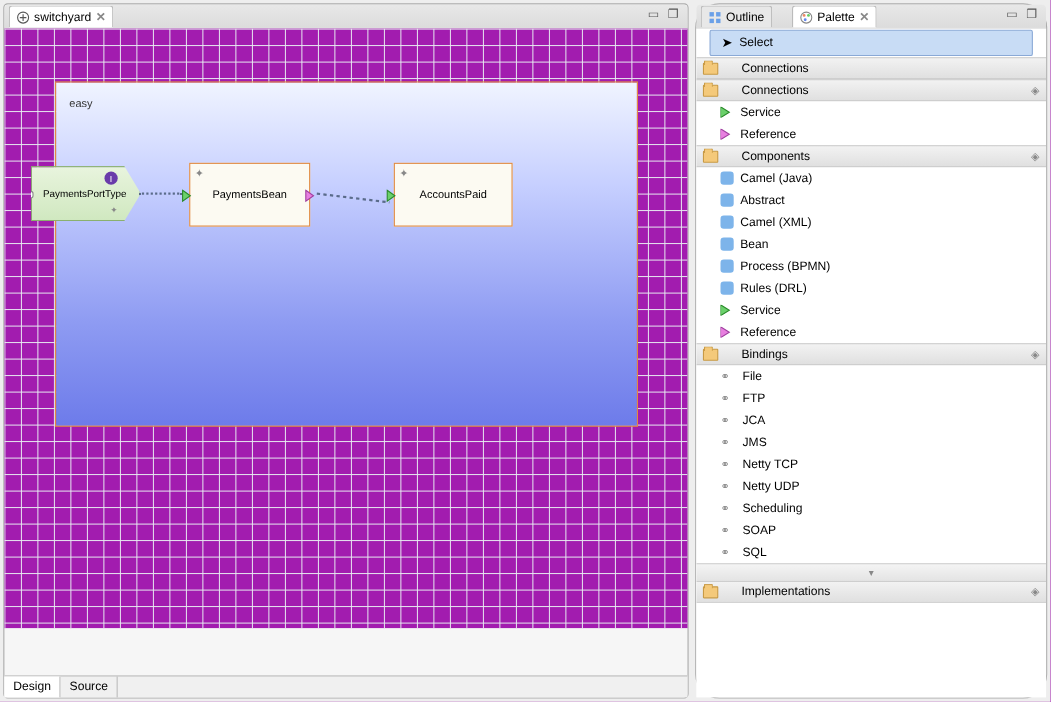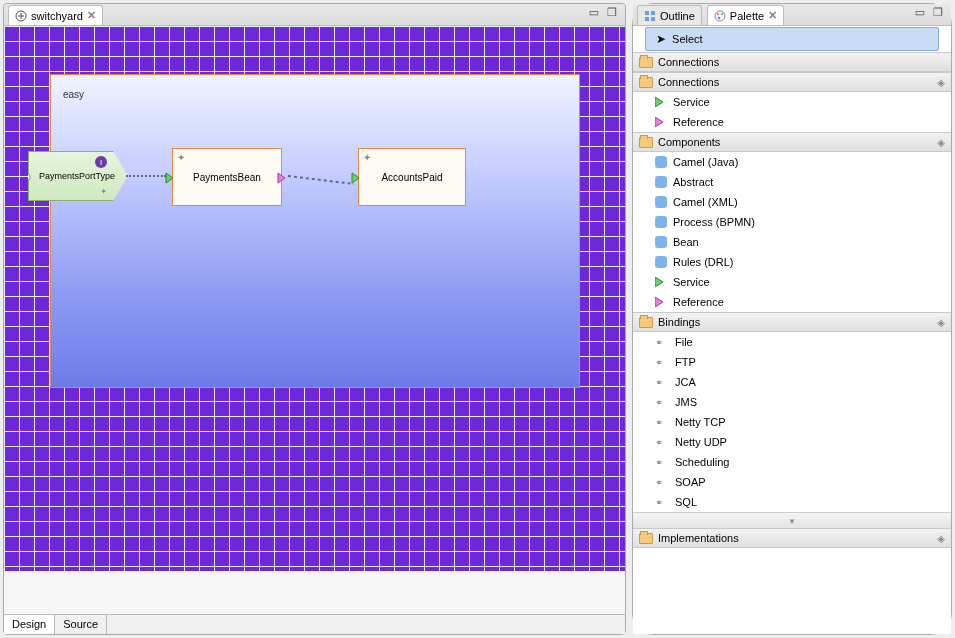--- a/index.html
+++ b/index.html
@@ -3,27 +3,27 @@
 <meta charset="utf-8">
 <style>
 * { box-sizing: border-box; margin: 0; padding: 0; font-family: "Lucida Grande", Arial, sans-serif; font-size: 11px; }
 body { width: 955px; height: 638px; background: #eee; display: flex; overflow: hidden; }
 
 .pane { border: 1px solid #aaa; border-radius: 4px; margin: 3px; background: #f6f6f6; position: relative; display: flex; flex-direction: column; }
 .pane.left { flex: 1; }
 .pane.right { width: 320px; border-radius: 22px; }
 
 .tab-bar { height: 22px; display: flex; align-items: flex-end; background: linear-gradient(#e8e8e8, #dcdcdc); border-bottom: 1px solid #bbb; border-radius: 4px 4px 0 0; padding-left: 4px; position: relative; }
-.tab { height: 20px; display: flex; align-items: center; padding: 0 6px; border: 1px solid #bbb; border-bottom: none; background: #fff; border-radius: 3px 3px 0 0; margin-right: 5px; gap: 4px; cursor: pointer; }
+.tab { height: 20px; display: flex; align-items: center; padding: 0 6px; border: 1px solid #bbb; border-bottom: none; background: #fff; border-radius: 3px 3px 0 0; margin-right: 18px; gap: 4px; cursor: pointer; }
 .tab.inactive { background: #e8e8e8; }
 .tab .close-x { color: #888; font-weight: bold; }
 .tab-bar .win-controls { position: absolute; right: 6px; top: 2px; display: flex; gap: 4px; }
 .win-controls span { width: 14px; height: 12px; display: inline-flex; align-items: center; justify-content: center; color: #555; cursor: pointer; }
 
-.canvas-wrap { flex: 1; overflow: auto; position: relative; background: #6d28d9; }
+.canvas-wrap { flex: 1; overflow: auto; position: relative; background: #a21caf; }
 .grid-bg {
   position: absolute; inset: 0;
   background-image:
     linear-gradient(#e8edf2 1px, transparent 1px),
     linear-gradient(90deg, #e8edf2 1px, transparent 1px);
   background-size: 15px 15px;
 }
 
 .composite {
   position: absolute; left: 46px; top: 48px; width: 530px; height: 314px;
@@ -58,21 +58,21 @@
 .dotted-diag { position: absolute; }
 
 .bottom-tabs { height: 20px; display: flex; border-top: 1px solid #bbb; background: #f0f0f0; margin-top: 43px; }
 .bottom-tabs .btab { padding: 3px 8px; border-right: 1px solid #bbb; cursor: pointer; }
 .bottom-tabs .btab.active { background: #fff; }
 
 .palette-body { flex: 1; overflow-y: auto; background: #fff; }
 .tool-group { }
 .tool-item { display: flex; align-items: center; gap: 6px; padding: 4px 8px 4px 22px; cursor: pointer; }
 .tool-item.selected { background: #c8dcf5; border: 1px solid #8aa9d6; border-radius: 2px; margin: 1px 12px 1px 12px; padding-left: 10px; }
-.drawer { display: flex; align-items: center; gap: 5px; padding: 3px 6px; background: linear-gradient(#f2f2f2, #e0e0e0); border-top: 1px solid #c9c9c9; border-bottom: 1px solid #c9c9c9; cursor: pointer; }
+.drawer { display: flex; align-items: center; gap: 21px; padding: 3px 6px; background: linear-gradient(#f2f2f2, #e0e0e0); border-top: 1px solid #c9c9c9; border-bottom: 1px solid #c9c9c9; cursor: pointer; }
 .drawer .pin { margin-left: auto; color: #888; font-size: 10px; }
 
 .icon-folder { width: 14px; height: 11px; background: #f4c97a; border: 1px solid #c89a45; border-radius: 1px; position: relative; }
 .icon-folder::before { content: ""; position: absolute; top: -3px; left: 0; width: 6px; height: 3px; background: #f4c97a; border: 1px solid #c89a45; border-bottom: none; border-radius: 1px 1px 0 0; }
 .icon-arrow { width: 12px; height: 10px; }
 .icon-square { width: 12px; height: 12px; border-radius: 3px; }
 .icon-link { width: 14px; height: 8px; font-size: 10px; color: #888; display: flex; align-items: center; }
 .icon-cursor { font-size: 12px; }
 .icon-marquee { width: 11px; height: 11px; border: 1px dashed #888; }
 
@@ -223,25 +223,25 @@
     <div class="tool-item">
       <span class="icon-square" style="background:#7db4ea;"></span>
       <span>Abstract</span>
     </div>
     <div class="tool-item">
       <span class="icon-square" style="background:#7db4ea;"></span>
       <span>Camel (XML)</span>
     </div>
     <div class="tool-item">
       <span class="icon-square" style="background:#7db4ea;"></span>
+      <span>Bean</span>
+    </div>
+    <div class="tool-item">
+      <span class="icon-square" style="background:#7db4ea;"></span>
       <span>Process (BPMN)</span>
-    </div>
-    <div class="tool-item">
-      <span class="icon-square" style="background:#7db4ea;"></span>
-      <span>Bean</span>
     </div>
     <div class="tool-item">
       <span class="icon-square" style="background:#7db4ea;"></span>
       <span>Rules (DRL)</span>
     </div>
     <div class="tool-item">
       <svg class="icon-arrow" width="12" height="10">
           <polygon points="0,0 8,5 0,10" fill="#6bd06b" stroke="#2a8a2a"></polygon>
         </svg>
       <span>Service</span>

